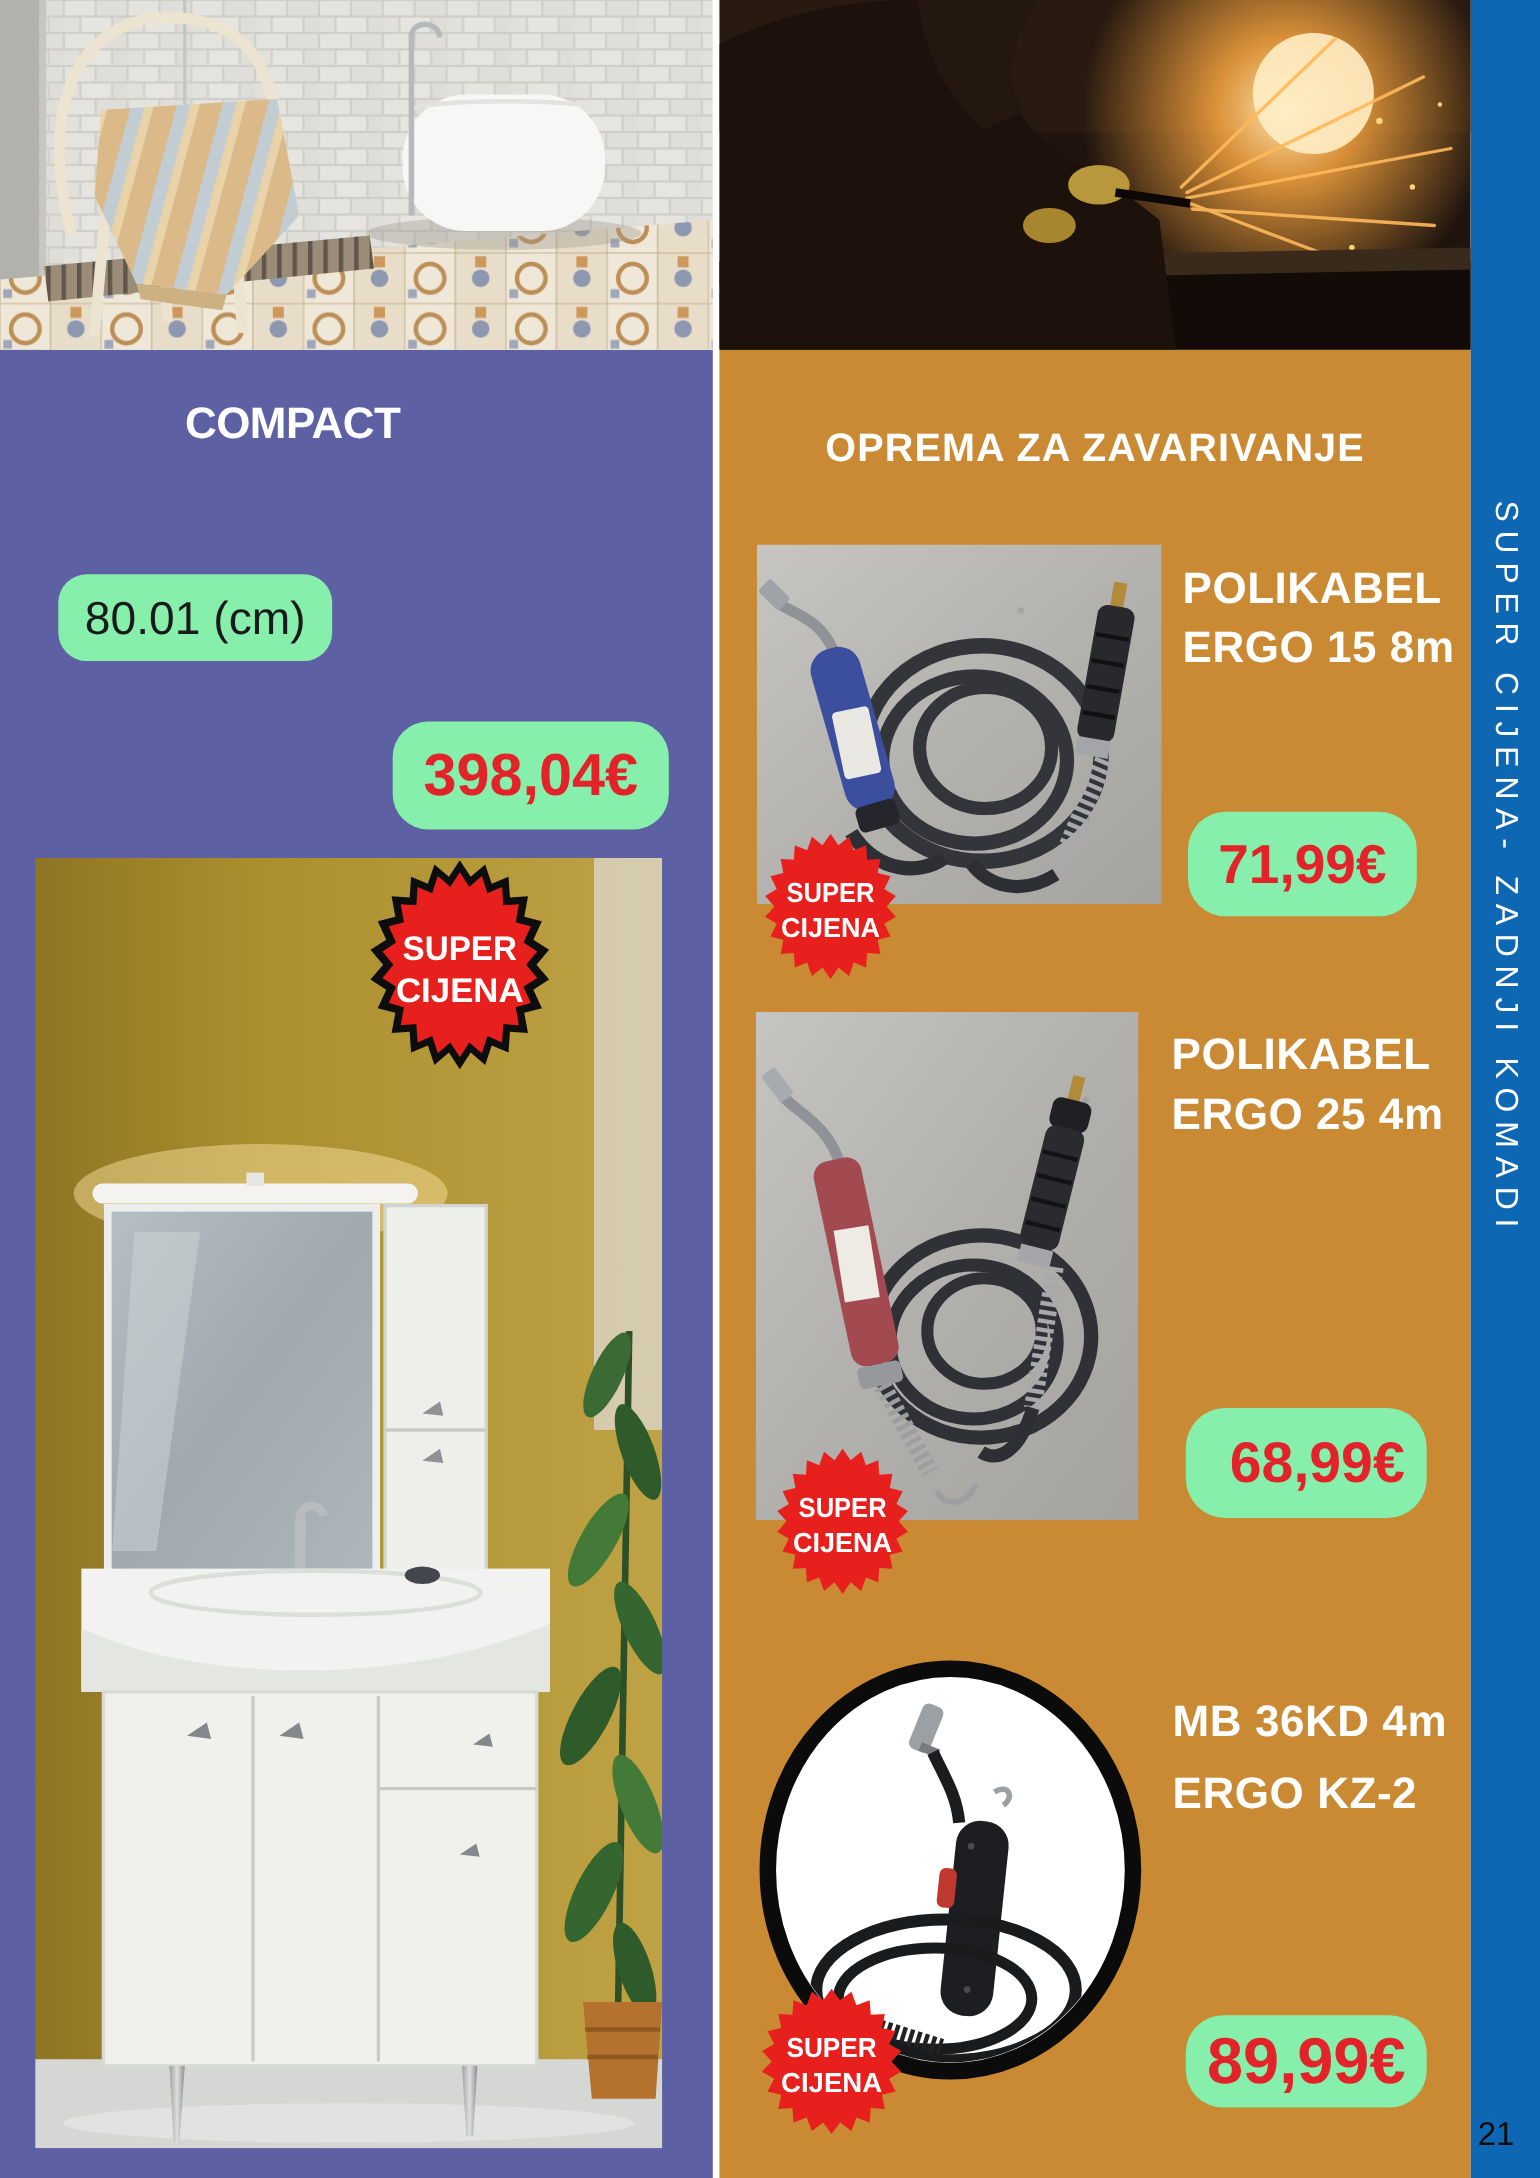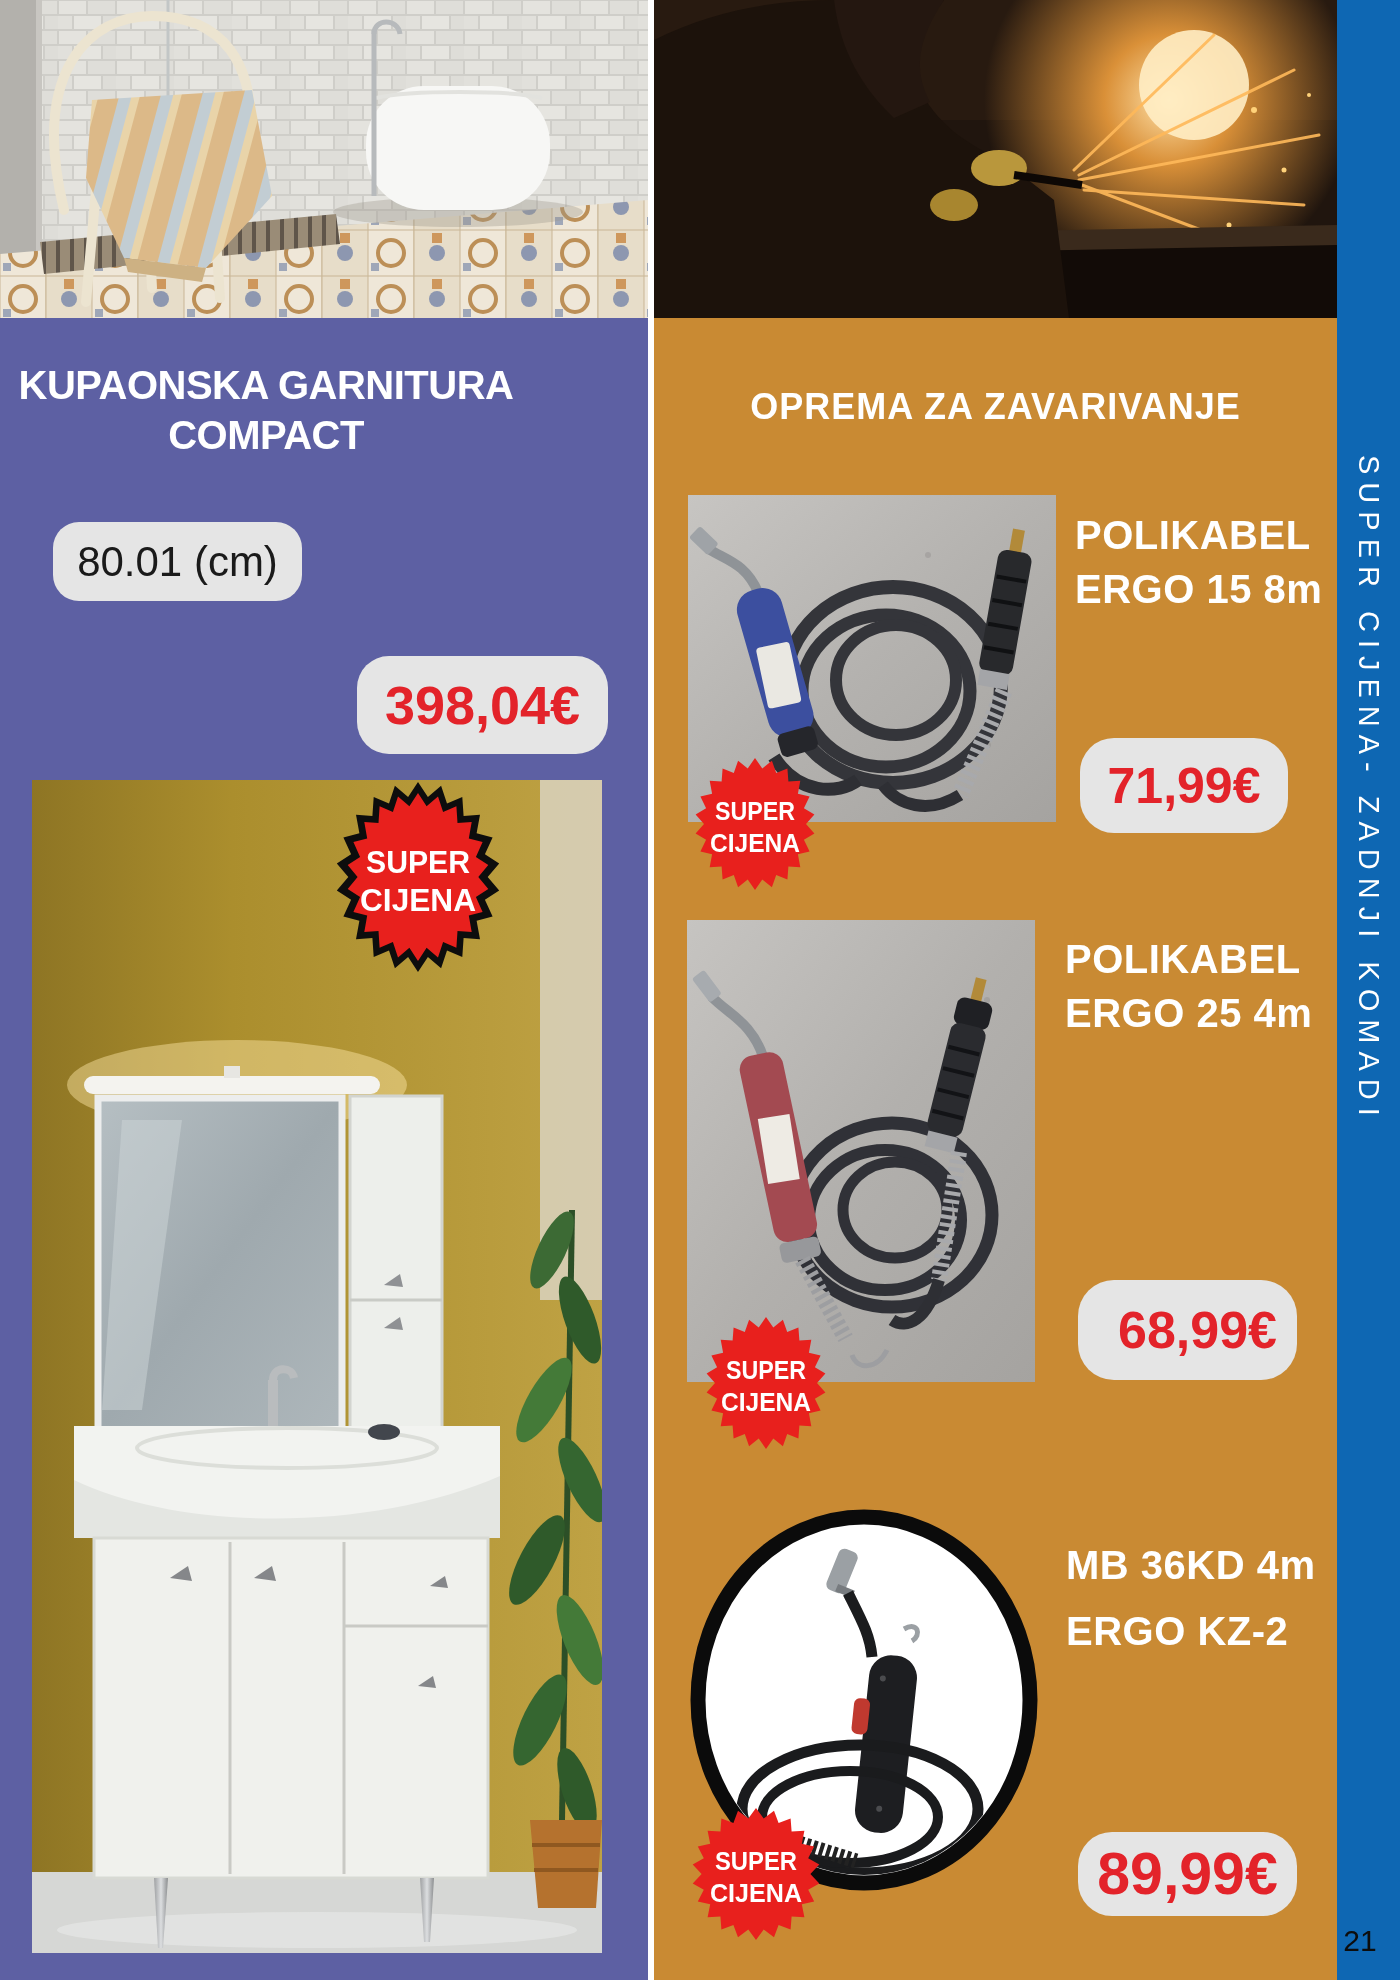--- a/index.html
+++ b/index.html
@@ -6,21 +6,21 @@
   .page{position:relative;width:1400px;height:1980px;background:#ffffff;overflow:hidden;
         font-family:"Liberation Sans",sans-serif;}
   .abs{position:absolute;}
   .panel-left{left:0;top:318px;width:648px;height:1662px;background:#5d60a3;}
   .panel-right{left:654px;top:318px;width:683px;height:1662px;background:#c98a33;}
   .sidebar{left:1337px;top:0;width:63px;height:1980px;background:#0e67b3;}
   svg.block{display:block;width:100%;height:100%;}
   .sec-title{color:#ffffff;font-weight:bold;text-align:center;letter-spacing:-0.5px;}
   .title-left{left:0;top:360px;width:532px;font-size:40px;line-height:50px;}
   .title-right{left:654px;top:386px;width:683px;font-size:36px;letter-spacing:1px;}
-  .pill{background:#e5e5e5;display:flex;align-items:center;justify-content:center;}
+  .pill{background:#86efac;display:flex;align-items:center;justify-content:center;}
   .size-text{font-size:42px;color:#1a1a1a;}
   .price-text{font-weight:bold;color:#e3232a;}
   .pname{color:#ffffff;font-weight:bold;font-size:40px;line-height:54px;letter-spacing:0.5px;}
   .pname div{white-space:nowrap;}
   .pname-3 div{line-height:66px;}
   .vtext{writing-mode:vertical-rl;text-orientation:mixed;color:#ffffff;font-size:29px;
          letter-spacing:8px;white-space:nowrap;}
   .pagenum{color:#0d0d0d;font-size:30px;}
   svg text{font-family:"Liberation Sans",sans-serif;}
   .badge-txt{fill:#ffffff;font-weight:bold;}
@@ -116,21 +116,20 @@
       <polygon points="0,238 683,225 683,245 0,258" fill="#3a2a1c"></polygon>
       <path d="M0,318 L0,40 C60,10 120,0 180,0 L290,0 C260,40 255,70 275,105 C300,140 330,150 355,165 L400,200 L415,318 Z" fill="#1c120b"></path>
       <path d="M180,0 L290,0 C265,38 258,68 276,102 L240,118 C200,80 185,40 180,0 Z" fill="#241710"></path>
       <ellipse cx="345" cy="168" rx="28" ry="18" fill="#b9973c"></ellipse>
       <ellipse cx="300" cy="205" rx="24" ry="16" fill="#a8862f"></ellipse>
       <line x1="360" y1="175" x2="428" y2="185" stroke="#0d0805" stroke-width="8"></line>
     </svg>
   </div>
 
   <div class="abs sec-title title-left">
-    <div>KUPAONSKA GARNITURA</div>
     <div>COMPACT</div>
   </div>
 
   <div class="abs pill" style="left:53px;top:522px;width:249px;height:79px;border-radius:26px;">
     <span class="size-text">80.01 (cm)</span>
   </div>
   <div class="abs pill" style="left:357px;top:656px;width:251px;height:98px;border-radius:32px;">
     <span class="price-text" style="font-size:54px;">398,04€</span>
   </div>
 

